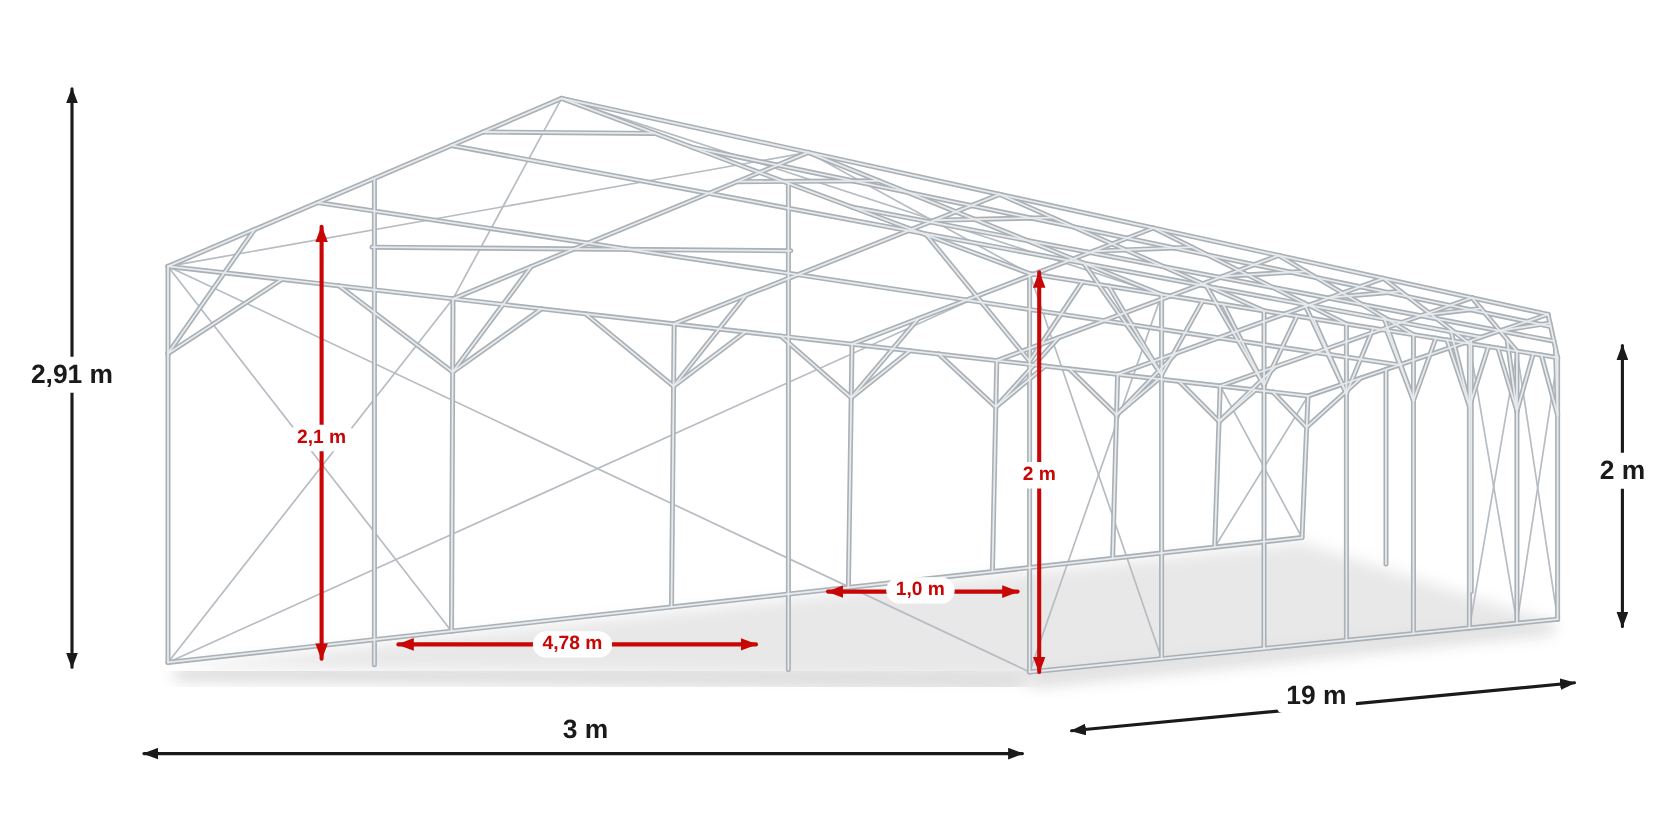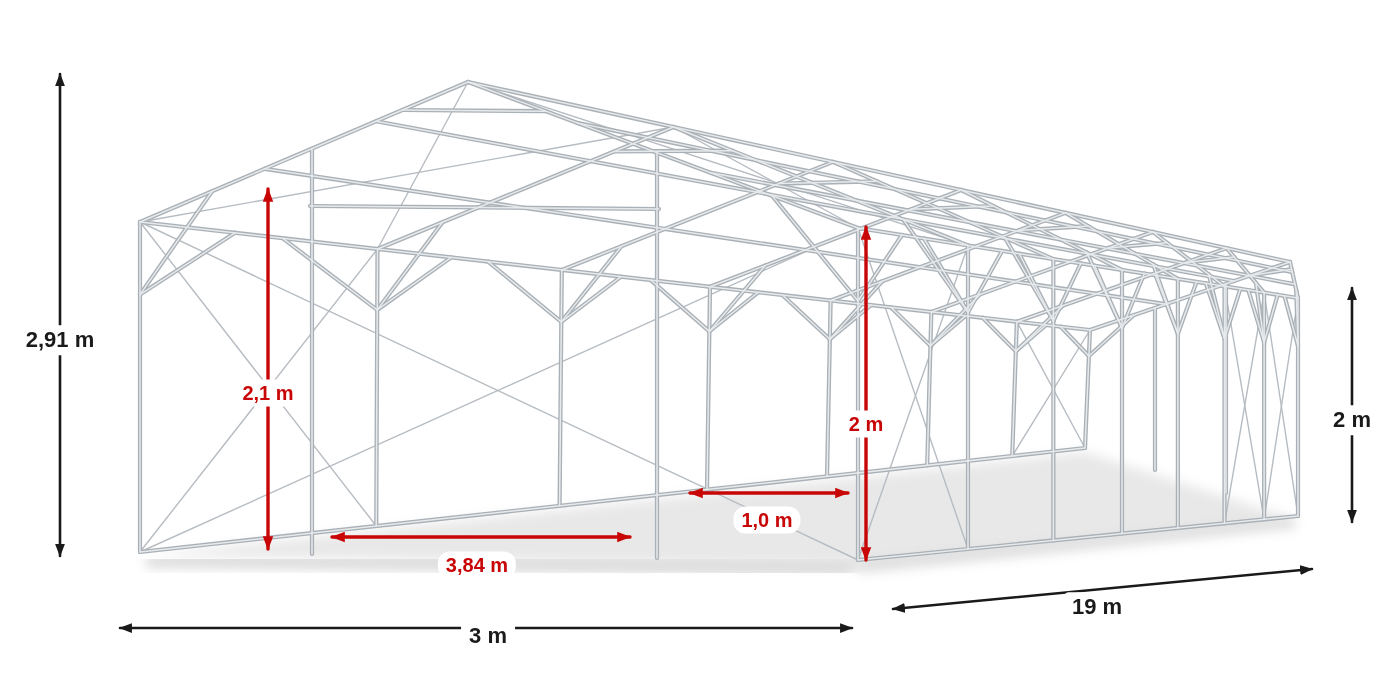--- a/index.html
+++ b/index.html
@@ -13,23 +13,22 @@
   .stage svg{position:absolute;left:0;top:0;}
   .dim{
     position:absolute;
     transform:translate(-50%,-50%);
     background:#ffffff;
     font-weight:700;
     white-space:nowrap;
     padding:1px 8px;
     line-height:1.25;
     border-radius:12px;
-    margin-top:28px;
   }
-  .dim.red{ color:var(--red,#c90606); font-size:20px; }
+  .dim.red{ color:var(--red,#c90606); font-size:16px; }
   .dim.black{ color:var(--ink,#1a1a1a); font-size:22px; border-radius:5px; }
 </style>
 </head>
 <body>
 
 <div class="stage">
 
   <svg width="1400" height="700" viewBox="0 0 1400 700">
     <defs>
       <filter id="soft" x="-30%" y="-30%" width="160%" height="160%">
@@ -278,21 +277,21 @@
   </svg>
 
   <div class="dim black" style="left:60px;top:312px">2,91 m</div>
 
   <div class="dim red" style="left:268px;top:365px">2,1 m</div>
 
   <div class="dim red" style="left:866px;top:396px">2 m</div>
 
   <div class="dim red" style="left:767px;top:492px">1,0 m</div>
 
-  <div class="dim red" style="left:477px;top:537px">3,84 m</div>
+  <div class="dim red" style="left:477px;top:537px">4,78 m</div>
 
   <div class="dim black" style="left:1352px;top:392px">2 m</div>
 
   <div class="dim black" style="left:488px;top:608px">3 m</div>
 
   <div class="dim black" style="left:1097px;top:579px">19 m</div>
 
 </div>
 
 </body></html>

